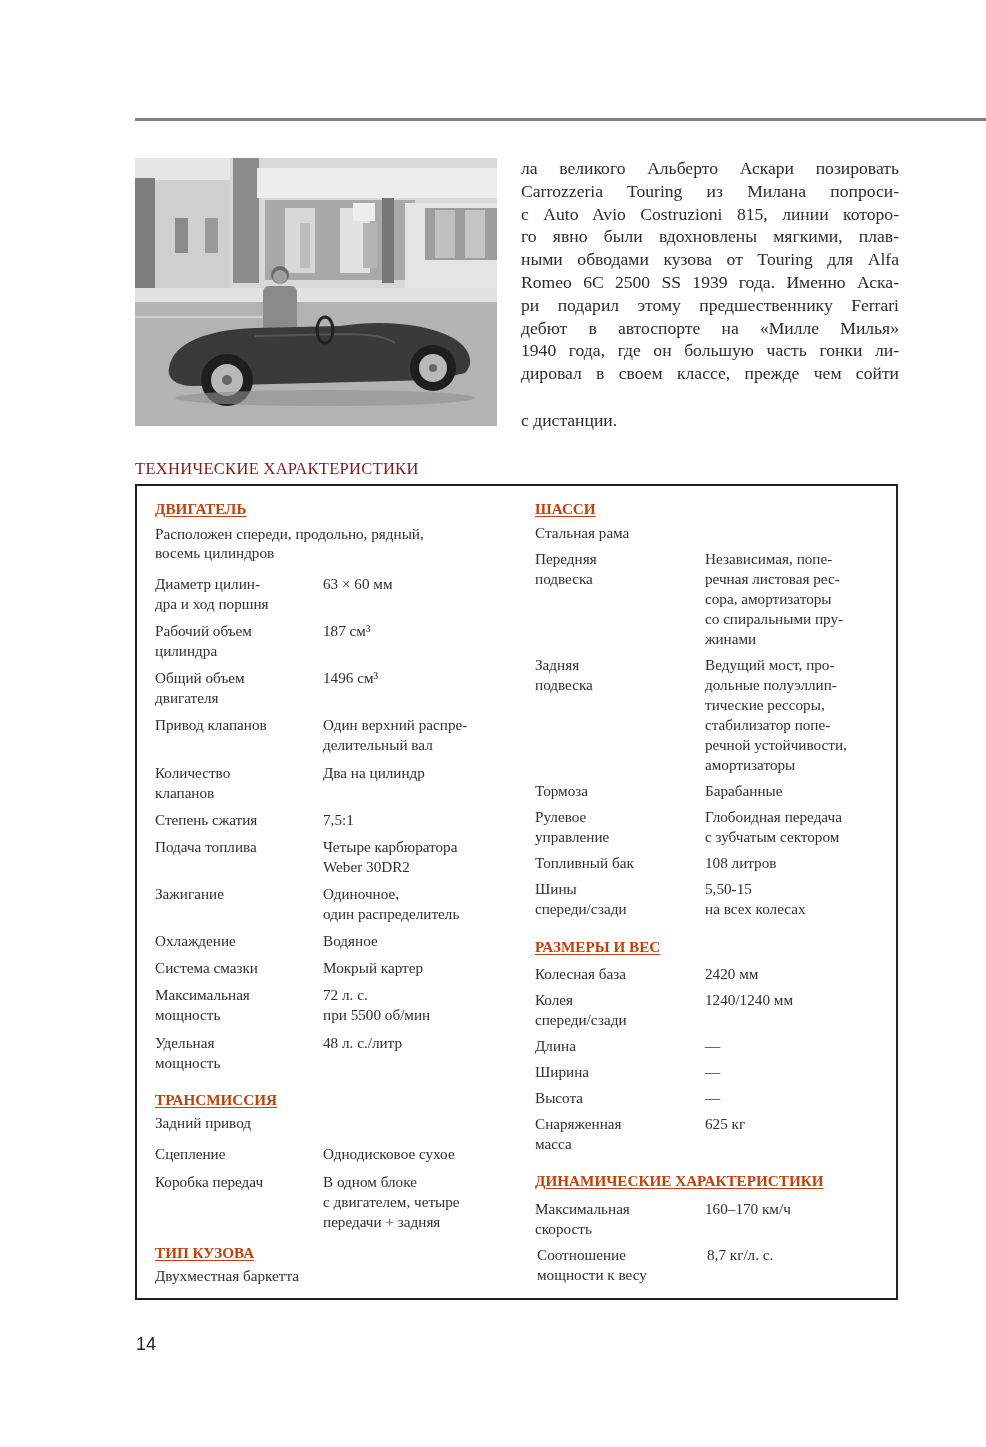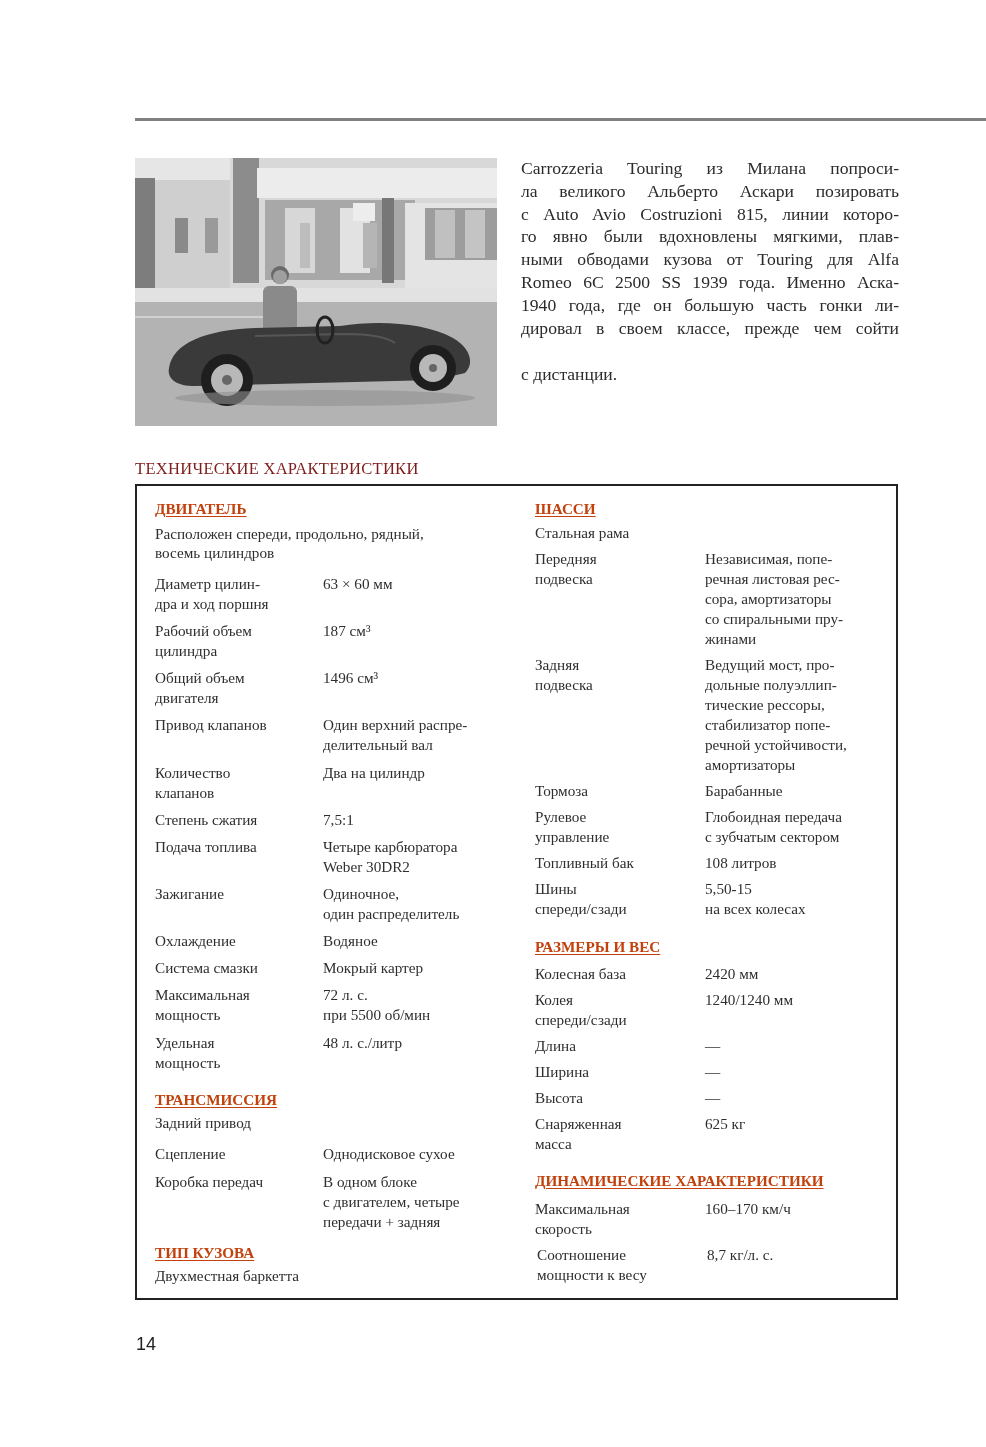--- a/index.html
+++ b/index.html
@@ -96,26 +96,28 @@
     <circle cx="298" cy="210" r="14" fill="#b8b8b8"></circle>
     <circle cx="298" cy="210" r="4" fill="#666"></circle>
 
     <ellipse cx="190" cy="240" rx="150" ry="8" fill="#8f8f8f" opacity="0.6"></ellipse>
 
     <ellipse cx="190" cy="172" rx="8" ry="13" fill="none" stroke="#222" stroke-width="3"></ellipse>
   </svg>
 </div>
 
 <div class="caption">
+  <span class="ln">ла великого Альберто Аскари позировать</span>
   <span class="ln">Carrozzeria Touring из Милана попроси-</span>
-  <span class="ln">ла великого Альберто Аскари позировать</span>
   <span class="ln">с Auto Avio Costruzioni 815, линии которо-</span>
   <span class="ln">го явно были вдохновлены мягкими, плав-</span>
   <span class="ln">ными обводами кузова от Touring для Alfa</span>
   <span class="ln">Romeo 6C 2500 SS 1939 года. Именно Аска-</span>
+  <span class="ln">ри подарил этому предшественнику Ferrari</span>
+  <span class="ln">дебют в автоспорте на «Милле Милья»</span>
   <span class="ln">1940 года, где он большую часть гонки ли-</span>
   <span class="ln">дировал в своем классе, прежде чем сойти</span>
   <span class="ln last">с дистанции.</span>
 </div>
 
 <div class="specs-title">ТЕХНИЧЕСКИЕ ХАРАКТЕРИСТИКИ</div>
 
 <div class="specs-box">
 
   <div class="col left">

